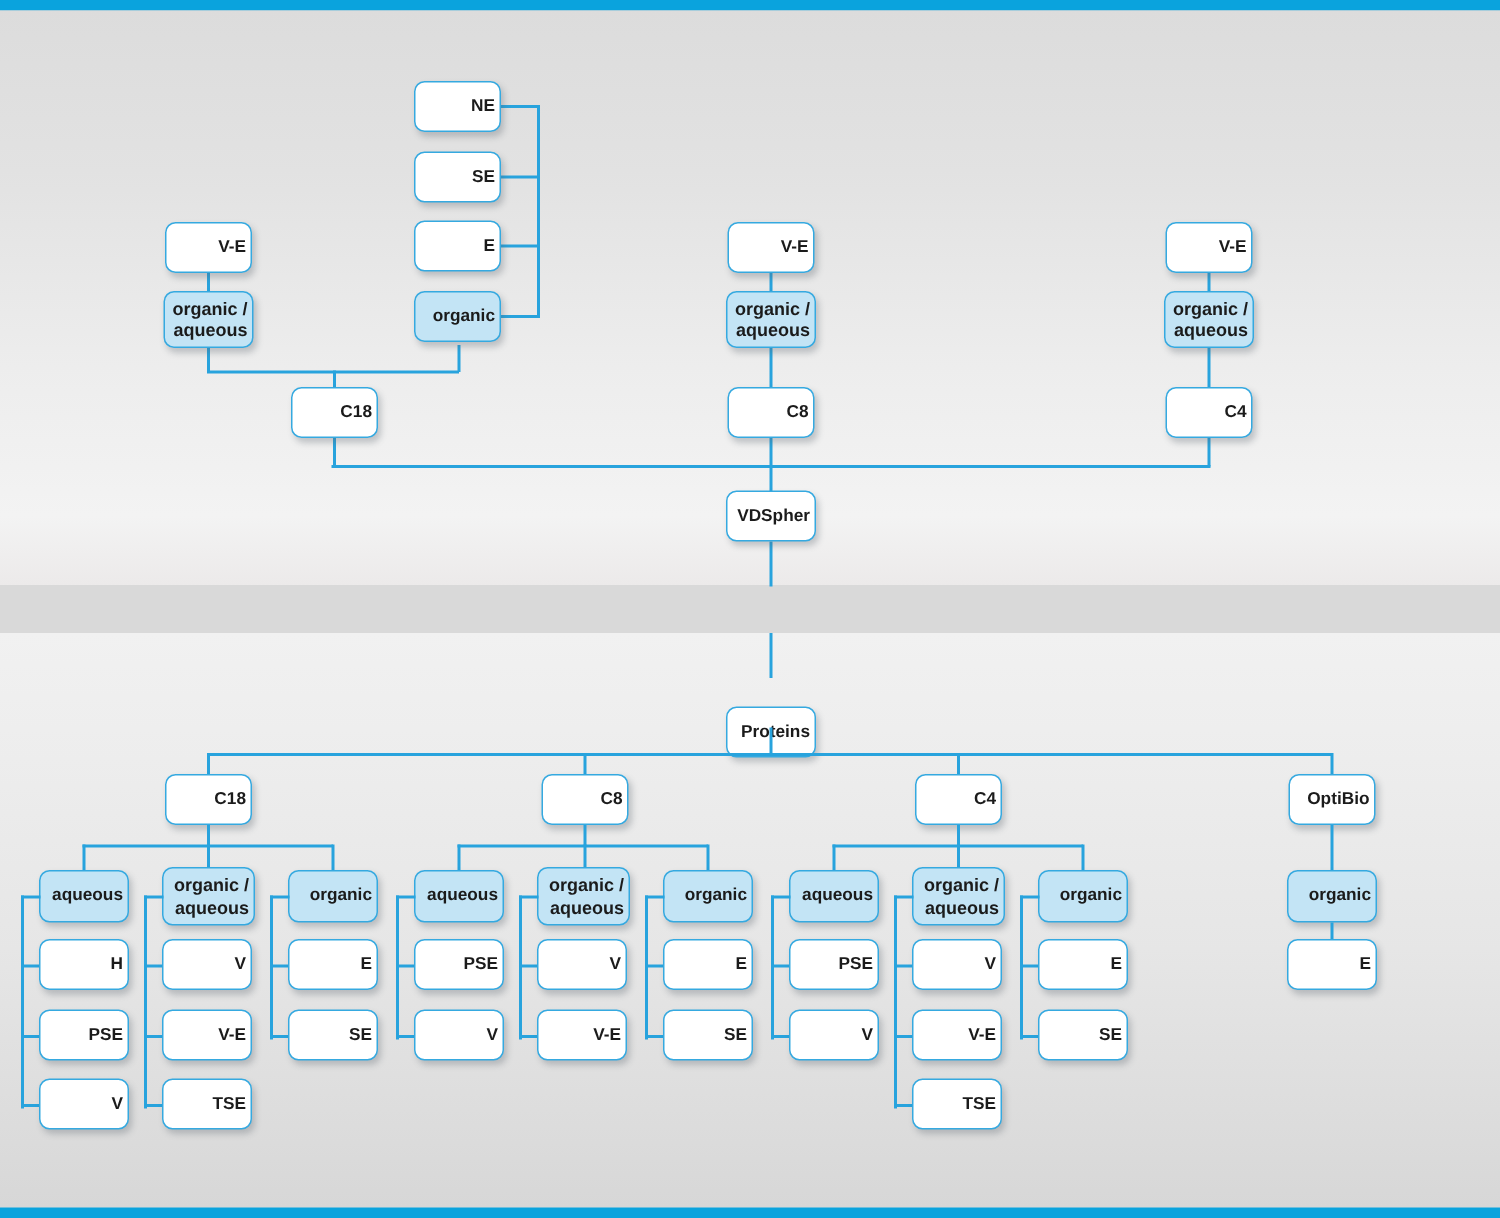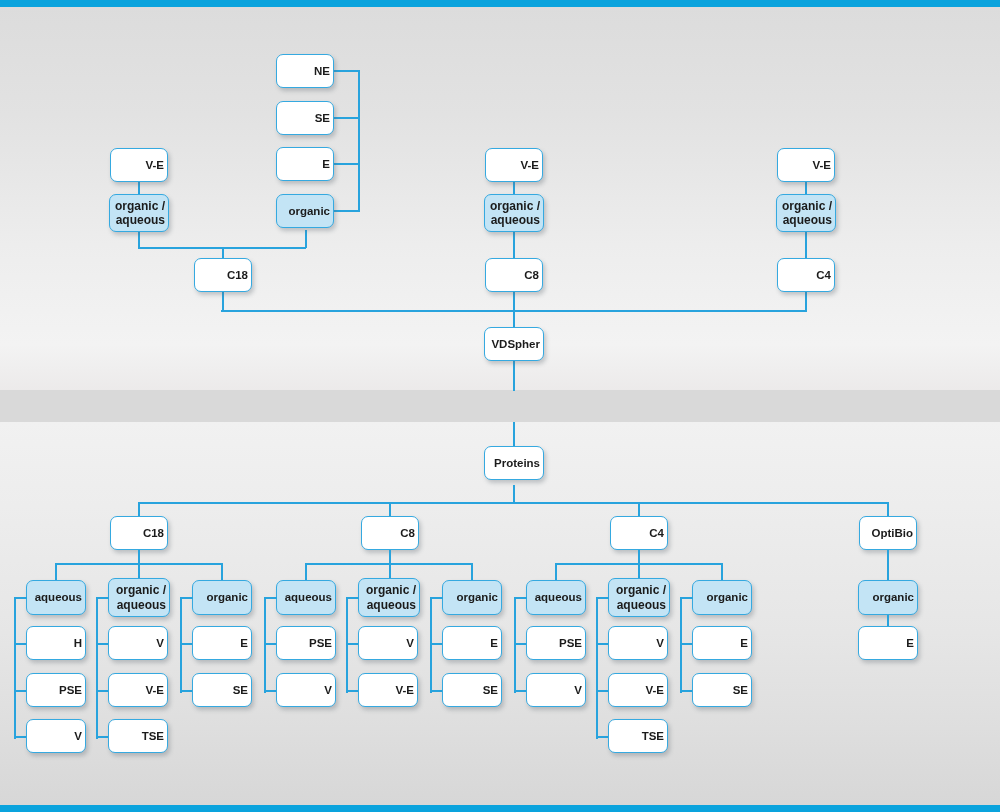--- a/index.html
+++ b/index.html
@@ -156,21 +156,21 @@
     <span class="lbl">C4</span>
     </div>
 
   <div class="node" style="left:484px;top:327px;width:60px;height:34px;">
     <span class="lbl">VDSpher</span>
     </div>
 
 
   <div class="ln v" style="left:513px;top:422px;height:30px;"></div>
 
-  <div class="node" style="left:484px;top:446px;width:60px;height:34px;">
+  <div class="node" style="left:484px;top:471px;width:60px;height:34px;">
     <span class="lbl">Proteins</span>
     </div>
 
   <div class="ln v" style="left:513px;top:485px;height:18px;"></div>
   <div class="ln h" style="left:138px;top:502px;width:750px;"></div>
   <div class="ln v" style="left:138px;top:502px;height:15px;"></div>
   <div class="ln v" style="left:389px;top:502px;height:15px;"></div>
   <div class="ln v" style="left:638px;top:502px;height:15px;"></div>
   <div class="ln v" style="left:887px;top:502px;height:15px;"></div>
 

